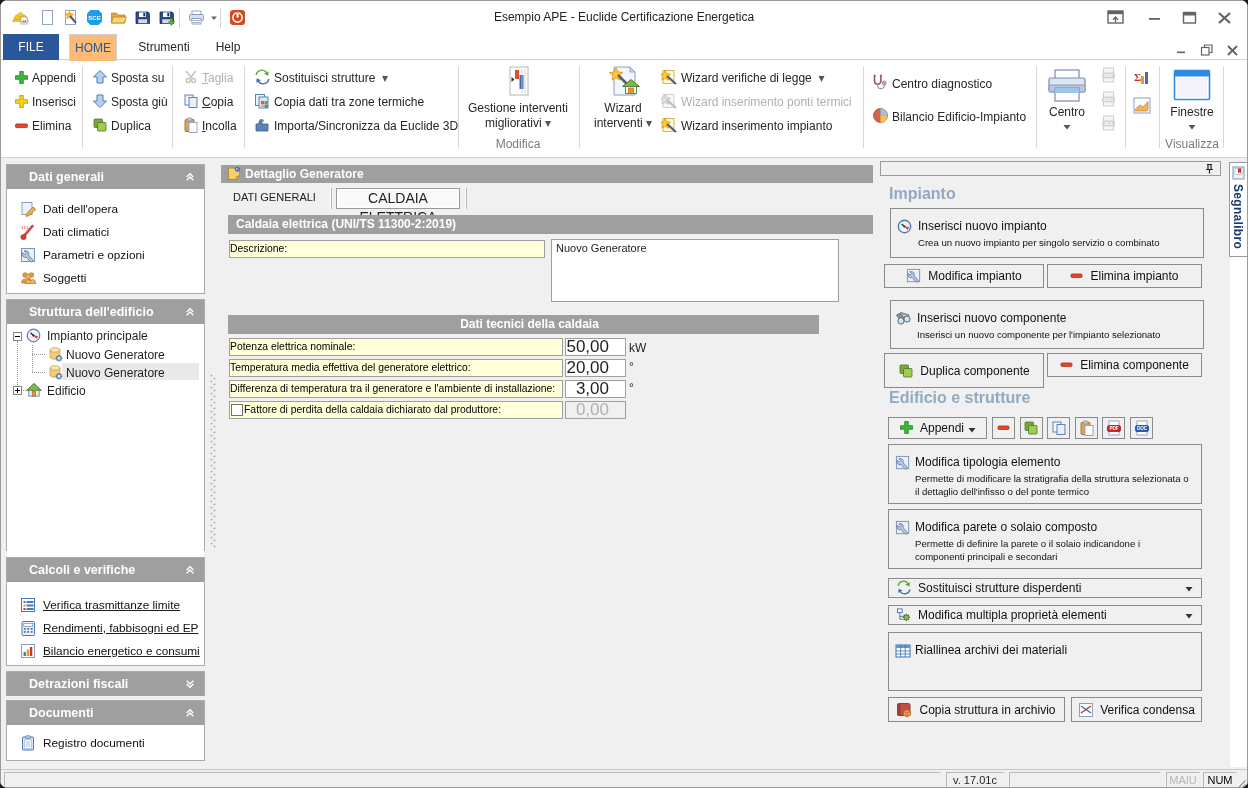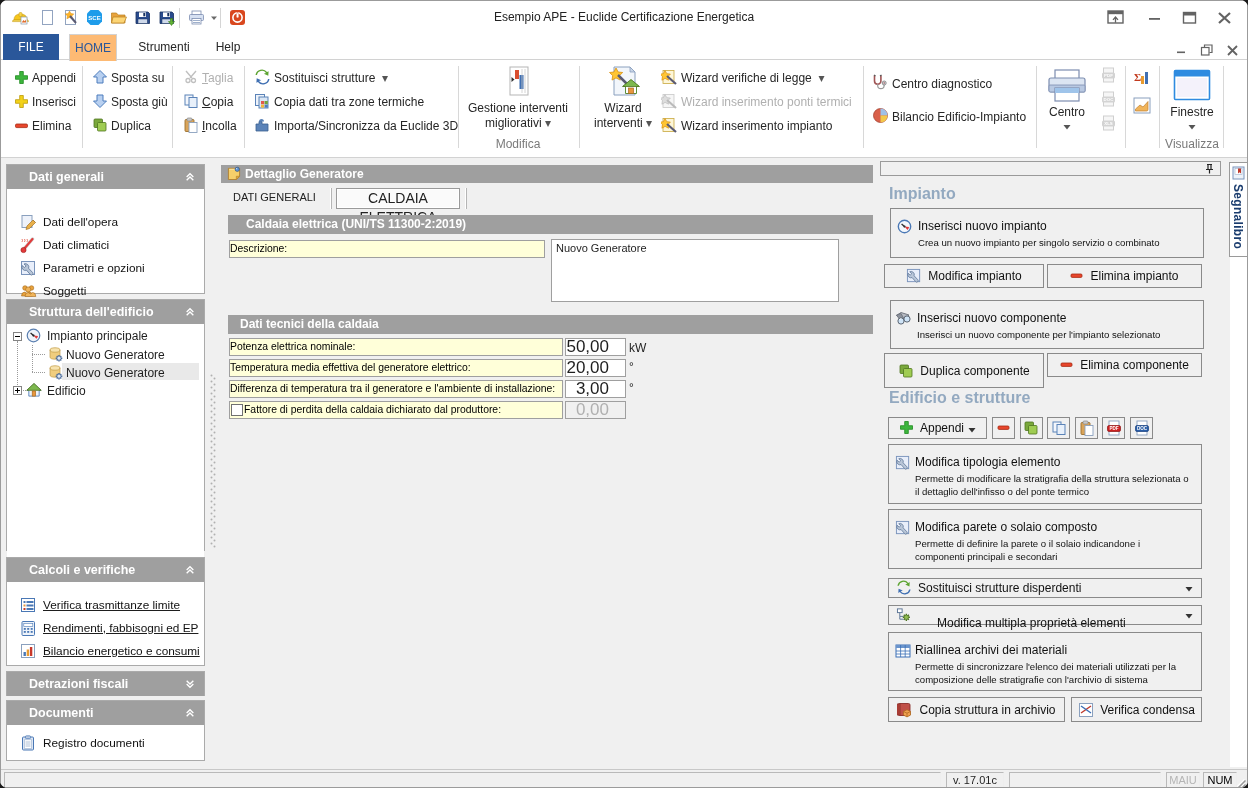--- a/index.html
+++ b/index.html
@@ -317,21 +317,21 @@
   <div class="rsep" style="left:1222px;"></div>
 </div>
 <div id="client">
 
   <div class="grp" style="top:6px; height:130px;">
     <div class="grphdr">Dati generali
       <svg class="chev" viewBox="0 0 12 12">
           <path d="M2 6 L6 2 L10 6 M2 10 L6 6 L10 10" fill="none" stroke="#fff" stroke-width="1.6"></path>
         </svg>
     </div>
-    <div style="padding-top:22px;">
+    <div style="padding-top:9px;">
       <div class="sitem"><svg width="17" height="17" viewBox="0 0 17 17">
             <rect x="2" y="1.5" width="10" height="12" fill="#eef2fa" stroke="#8aa0be" stroke-width="1"></rect>
             <path d="M7 12 l6-6 2.5 2.5 -6 6 -3.5 1 Z" fill="#e8b04a" stroke="#a5742a" stroke-width="0.7"></path>
             <path d="M13 6 l2.5 2.5" stroke="#a5742a" stroke-width="0.7"></path>
           </svg>Dati dell'opera</div>
       <div class="sitem"><svg width="17" height="17" viewBox="0 0 17 17">
             <path d="M12.5 2 L4 12" stroke="#c9c9c9" stroke-width="3.4" stroke-linecap="round"></path>
             <path d="M12.5 2 L4 12" stroke="#e23a3a" stroke-width="2" stroke-linecap="round"></path>
             <circle cx="3.5" cy="13" r="2.6" fill="#e23a3a" stroke="#9c1f1f" stroke-width="0.6"></circle>
             <path d="M2 2 q1 1.5 0 3 M4.5 2 q1 1.5 0 3 M7 2 q1 1.5 0 3" stroke="#e86a5a" stroke-width="0.9" fill="none"></path>
@@ -485,25 +485,25 @@
       <path d="M2.5 3.5 h10" stroke="#fbe8b0" stroke-width="1"></path>
       <circle cx="11" cy="3.6" r="2.3" fill="#5a8fd0" stroke="#2d5587" stroke-width="0.7"></circle>
       <circle cx="10.3" cy="2.9" r="0.7" fill="#cfe2f7"></circle>
     </svg>
 
   <div style="position:absolute; left:232px; top:33px; font-size:11px; color:#222;">DATI GENERALI</div>
   <div style="position:absolute; left:329px; top:30px; width:2px; height:21px; border-left:1px solid #fff; border-right:1px solid #b5b5b5;"></div>
   <div style="position:absolute; left:335px; top:30px; width:124px; height:21px; background:#fafafa; border:1px solid #9a9a9a; box-shadow:inset 0 0 0 1px #fff; text-align:center; line-height:19px; font-size:14px; color:#222;">CALDAIA ELETTRICA</div>
   <div style="position:absolute; left:464px; top:30px; width:2px; height:21px; border-left:1px solid #fff; border-right:1px solid #b5b5b5;"></div>
 
-  <div class="hbar" style="left:227px; top:57px; width:645px; height:19px; line-height:19px; padding-left:18px;">Caldaia elettrica (UNI/TS 11300-2:2019)</div>
+  <div class="hbar" style="left:227px; top:57px; width:645px; height:19px; line-height:19px; padding-left:8px;">Caldaia elettrica (UNI/TS 11300-2:2019)</div>
   <div class="ylw" style="left:228px; top:82px; width:316px;">Descrizione:</div>
   <div style="position:absolute; left:550px; top:81px; width:288px; height:63px; background:#fff; border:1px solid #9f9f9f; font-size:11px; padding:2px 4px;">Nuovo Generatore</div>
 
-  <div class="hbar" style="left:227px; top:157px; width:645px; height:19px; line-height:19px; padding-left:12px;">Dati tecnici della caldaia</div>
+  <div class="hbar" style="left:227px; top:157px; width:591px; height:19px; line-height:19px; padding-left:12px;text-align:center;">Dati tecnici della caldaia</div>
   <div class="ylw" style="left:228px; top:180px; width:334px;">Potenza elettrica nominale:</div>
   <div class="val" style="left:564px; top:180px; width:61px;">50,00</div>
   <div style="position:absolute; left:628px; top:183px; font-size:12px;">kW</div>
   <div class="ylw" style="left:228px; top:201px; width:334px;">Temperatura media effettiva del generatore elettrico:</div>
   <div class="val" style="left:564px; top:201px; width:61px;">20,00</div>
   <div style="position:absolute; left:628px; top:202px; font-size:12px;">°</div>
   <div class="ylw" style="left:228px; top:222px; width:334px;">Differenza di temperatura tra il generatore e l'ambiente di installazione:</div>
   <div class="val" style="left:564px; top:222px; width:61px;">3,00</div>
   <div style="position:absolute; left:628px; top:223px; font-size:12px;">°</div>
   <div class="ylw" style="left:228px; top:243px; width:334px; padding-left:14px;">Fattore di perdita della caldaia dichiarato dal produttore:</div>
@@ -625,33 +625,32 @@
   <svg style="position:absolute; left:895px; top:449px" width="16" height="15" viewBox="0 0 17 16">
       <rect x="1.5" y="2" width="5" height="4" fill="#fff" stroke="#5a7394" stroke-width="1"></rect>
       <path d="M4 6 v4 h4 M4 10 v3 h4" fill="none" stroke="#5a7394" stroke-width="1"></path>
       <g>
         <circle cx="11" cy="11" r="2.4" fill="#8fbc4e" stroke="#4e7420" stroke-width="0.8"></circle>
         <g stroke="#4e7420" stroke-width="1.5">
           <path d="M11 7.2 v1.4 M11 13.4 v1.4 M7.2 11 h1.4 M13.4 11 h1.4 M8.3 8.3 l1 1 M12.7 12.7 l1 1 M13.7 8.3 l-1 1 M9.3 12.7 l-1 1"></path>
         </g>
       </g>
     </svg>
-  <div class="bb-title" style="left:936px; top:450px;margin-top:8px;">Modifica multipla proprietà elementi</div>
+  <div class="bb-title" style="left:917px; top:450px;">Modifica multipla proprietà elementi</div>
   <svg style="position:absolute; left:1183px; top:454px" width="10" height="8" viewBox="0 0 10 8">
       <path d="M1.5 2 h7 L5 6.5 Z" fill="#333"></path>
     </svg>
 
   <div class="rpbtn" style="left:887px; top:474px; width:314px; height:59px;"></div>
   <svg style="position:absolute; left:894px; top:485px" width="16" height="16" viewBox="0 0 16 16">
       <rect x="1" y="2" width="14" height="12" fill="#fff" stroke="#3a6eb5" stroke-width="1"></rect>
       <rect x="1" y="2" width="14" height="3" fill="#6a94cc"></rect>
       <path d="M1 8 h14 M1 11 h14 M5.6 2 v12 M10.2 2 v12" stroke="#3a6eb5" stroke-width="0.8"></path>
     </svg>
   <div class="bb-title" style="left:914px; top:485px;">Riallinea archivi dei materiali</div>
-  <div class="bb-sub" style="left:914px; top:502px;">Permette di sincronizzare l'elenco dei materiali utilizzati per la<br>composizione delle stratigrafie con l'archivio di sistema</div>
 
   <div class="flexbtn" style="left:887px; top:539px; width:177px; height:25px;"><svg width="16" height="16" viewBox="0 0 16 16">
         <path d="M3 1.5 h8.5 a1.5 1.5 0 0 1 1.5 1.5 v9 a1.5 1.5 0 0 1 -1.5 1.5 H3 Z" fill="#c05048" stroke="#8a2f2a" stroke-width="0.9"></path>
         <path d="M3 1.5 a1.6 1.6 0 0 0 0 12" fill="#a83c34" stroke="#8a2f2a" stroke-width="0.9"></path>
         <path d="M6.5 9.5 l3.5-1.8 3.5 1.8 v3.6 l-3.5 1.8 -3.5-1.8 Z" fill="#f0a050" stroke="#b06a20" stroke-width="0.8"></path>
         <path d="M6.5 9.5 l3.5 1.7 3.5-1.7 M10 11.2 v3.7" fill="none" stroke="#b06a20" stroke-width="0.8"></path>
       </svg>Copia struttura in archivio</div>
   <div class="flexbtn" style="left:1070px; top:539px; width:131px; height:25px;"><svg width="16" height="16" viewBox="0 0 16 16">
         <rect x="1.5" y="1.5" width="13" height="13" fill="#fff" stroke="#8aa0be" stroke-width="1"></rect>
         <path d="M3 11 L13 4" stroke="#c0392b" stroke-width="1.4"></path>

